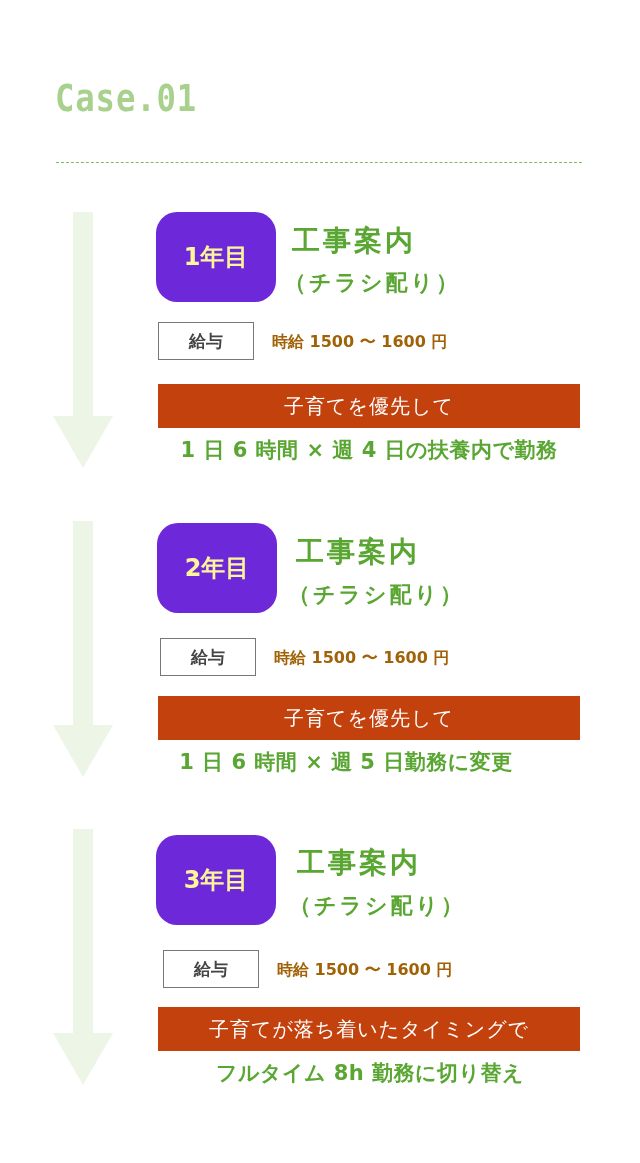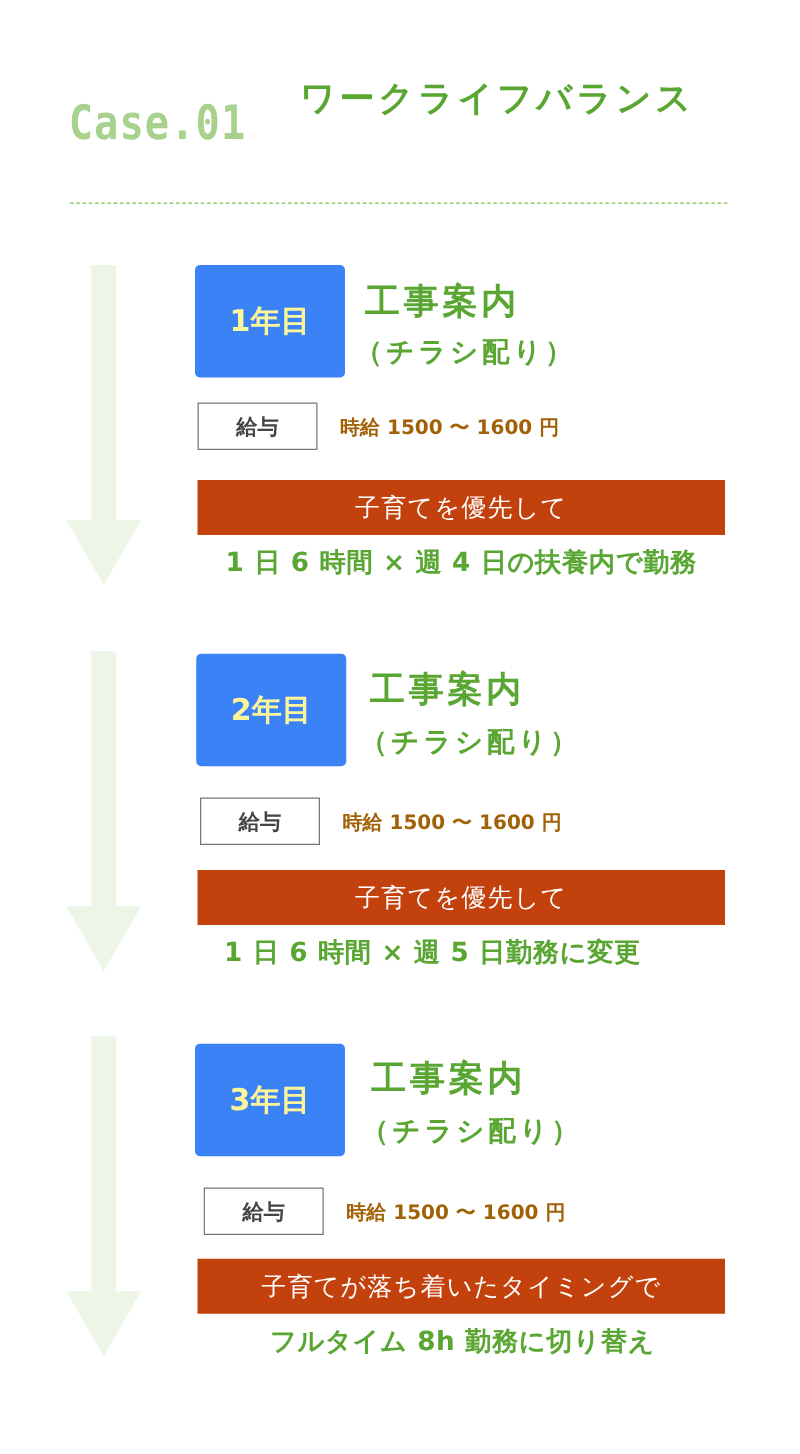--- a/index.html
+++ b/index.html
@@ -11,37 +11,36 @@
   .course-title .green { color: #5aa632; }
   .course-title .dark { color: #444444; }
   .divider { position: absolute; left: 56px; top: 162px; width: 526px; height: 0; border-top: 1px dashed #7cbf56; }
 
   .arrow { position: absolute; left: 53px; width: 60px; }
   .arrow .shaft { position: absolute; left: 20px; width: 20px; background: #edf5e7; top: 0; }
   .arrow .head { position: absolute; left: 0; width: 0; height: 0;
                  border-left: 30px solid transparent; border-right: 30px solid transparent; border-top: 52px solid #edf5e7; }
 
   .section { position: absolute; left: 0; width: 640px; }
-  .badge { position: absolute; width: 120px; height: 90px; background: #3b82f6; border-radius: 4px;
+  .badge { position: absolute; width: 120px; height: 90px; background: #6d28d9; border-radius: 21px;
            color: #fdf59a; font-size: 24px; font-weight: bold; display: flex; align-items: center; justify-content: center; }
   .job-title { position: absolute; font-size: 28px; font-weight: bold; color: #5aa632; letter-spacing: 3px; line-height: 34px; }
   .job-sub { position: absolute; font-size: 22px; font-weight: bold; color: #5aa632; letter-spacing: 3px; line-height: 30px; }
   .salary-box { position: absolute; width: 96px; height: 38px; border: 1px solid #777; box-sizing: border-box;
                 display: flex; align-items: center; justify-content: center; font-size: 17px; font-weight: bold; color: #444; }
   .salary-value { position: absolute; font-size: 16px; font-weight: bold; color: #a16207; line-height: 40px; margin-left: 14px; }
   .note-bar { position: absolute; width: 422px; height: 44px; background: #c2410c; color: #ffffff;
               font-size: 20px; display: flex; align-items: center; justify-content: center; letter-spacing: 1px; }
   .note-text { position: absolute; width: 440px; text-align: center; font-size: 21px; font-weight: bold; color: #5aa632; letter-spacing: 0.5px; }
 </style>
 </head>
 <body>
 
 <div class="case-label">Case.01</div>
 <div class="course-title">
-  <div class="green">ワークライフバランス</div>
 </div>
 <div class="divider"></div>
 
 <div class="arrow" style="top:212px;height:256px;">
   <div class="shaft" style="height:206px;"></div>
   <div class="head" style="top:204px;"></div>
 </div>
 <div class="arrow" style="top:521px;height:256px;">
   <div class="shaft" style="height:206px;"></div>
   <div class="head" style="top:204px;"></div>

